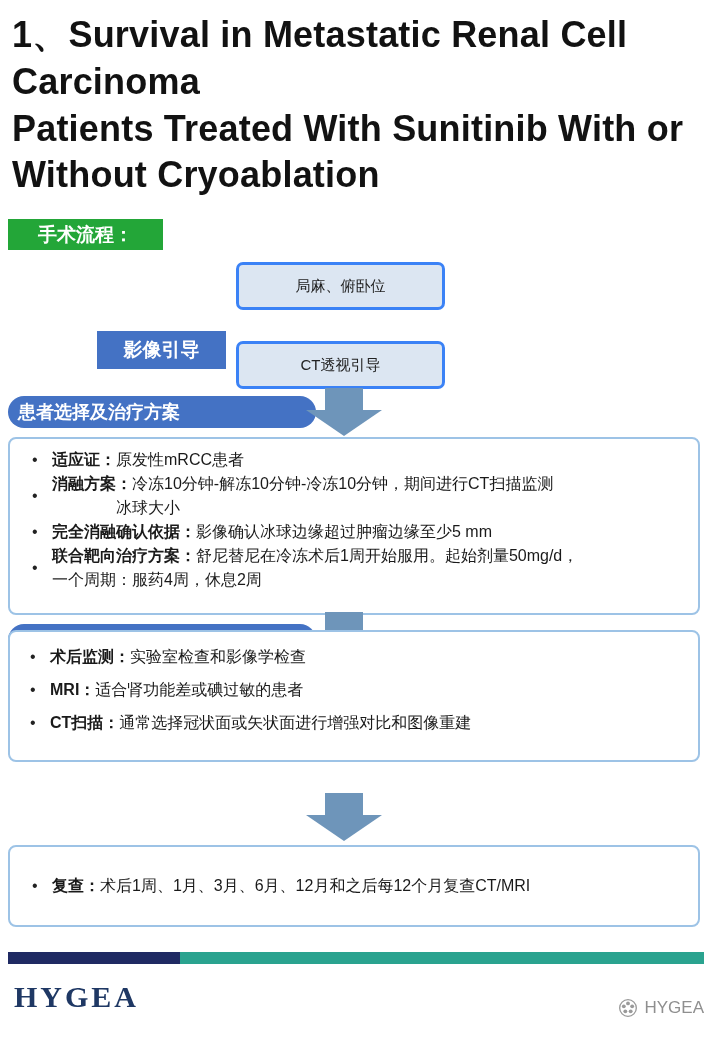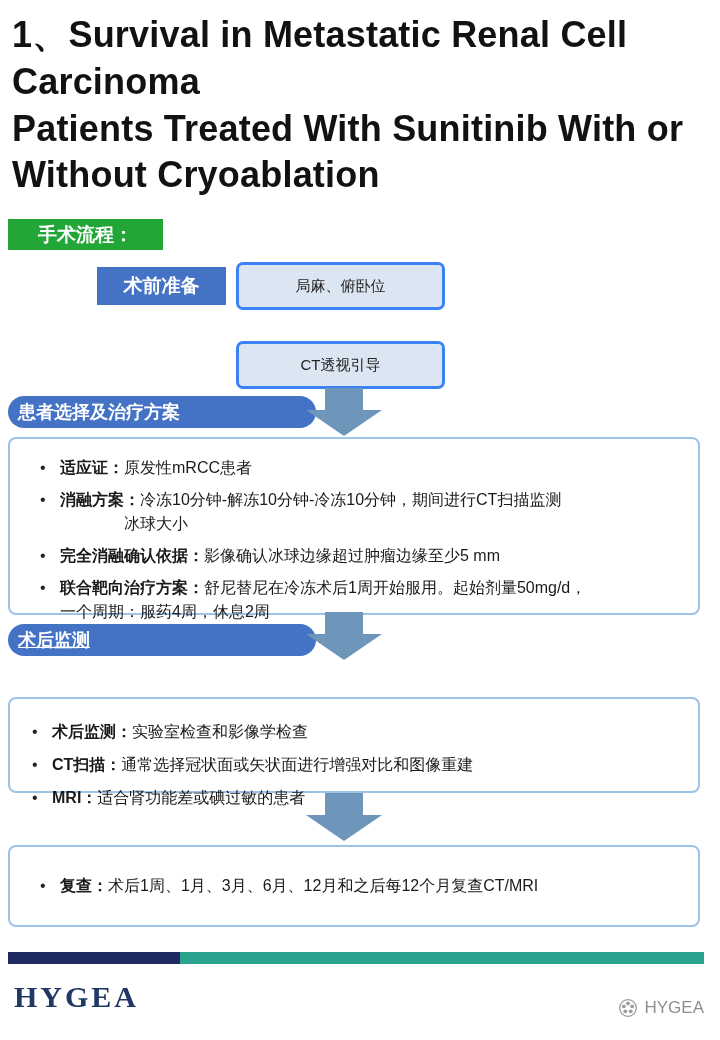--- a/index.html
+++ b/index.html
@@ -62,24 +62,24 @@
     width:0; height:0; margin:0 auto;
     border-left:38px solid transparent; border-right:38px solid transparent;
     border-top:26px solid #6e95ba;
   }
   
   .content-box {
     position:absolute; left:8px; width:692px; background:#ffffff;
     border:2px solid #9dc3e6; border-radius:8px; box-sizing:border-box;
   }
   #box1 { top:437px; height:178px; padding:9px 14px 6px 18px; }
-  #box2 { top:697px; height:96px; padding:13px 14px 6px 10px; }
+  #box2 { top:630px; height:132px; padding:13px 14px 6px 16px; }
   #box3 { top:845px; height:82px; display:flex; align-items:center; padding:0 14px 0 18px; }
   .bullets { list-style:none; margin:0; padding:0; }
-  .bullet { display:flex; margin:8px; }
+  .bullet { display:flex; margin:0;align-items:center; }
   #box2 .bullet { margin-bottom:9px; }
   .bullet::before {
     content:"•"; width:24px; flex:0 0 24px; text-align:left;
     font-size:16px; color:#222222; line-height:1.5; padding-left:4px; box-sizing:border-box;
   }
   .bullet .content { font-size:16px; color:#1a1a1a; line-height:1.5; }
   .bullet .b { font-weight:bold; }
   .bullet .t { white-space:pre-wrap; }
   
   .bar-navy { position:absolute; left:8px;  top:952px; width:172px; height:12px; background:#1f2a63; }
@@ -101,23 +101,23 @@
 
 <div class="slide">
 
   <div class="title">1、Survival in Metastatic Renal Cell Carcinoma
 Patients Treated With Sunitinib With or
 Without Cryoablation</div>
 
 
   <div class="badge-green">手术流程：</div>
 
-  <div class="step-label" id="step1-label">术前准备</div>
   <div class="step-detail" id="step1-detail">局麻、俯卧位</div>
 
+  <div class="step-label" id="step2-label">影像引导</div>
   <div class="step-detail" id="step2-detail">CT透视引导</div>
 
   <div class="section-header" id="sec1-header">患者选择及治疗方案</div>
 
   <div class="arrow" id="arrow1">
     <div class="arrow-stem"></div>
     <div class="arrow-head"></div>
   </div>
 
   <div class="content-box" id="box1">
@@ -145,24 +145,24 @@
     <div class="arrow-stem"></div>
     <div class="arrow-head"></div>
   </div>
 
   <div class="content-box" id="box2">
     <ul class="bullets">
       <li class="bullet">
         <span class="content"><b class="b">术后监测：</b><span class="t">实验室检查和影像学检查</span></span>
       </li>
       <li class="bullet">
-        <span class="content"><b class="b">CT扫描：</b><span class="t">通常选择冠状面或矢状面进行增强对比和图像重建</span></span>
+        <span class="content"><b class="b">MRI：</b><span class="t">适合肾功能差或碘过敏的患者</span></span>
       </li>
       <li class="bullet">
-        <span class="content"><b class="b">MRI：</b><span class="t">适合肾功能差或碘过敏的患者</span></span>
+        <span class="content"><b class="b">CT扫描：</b><span class="t">通常选择冠状面或矢状面进行增强对比和图像重建</span></span>
       </li>
     </ul>
   </div>
 
   <div class="arrow" id="arrow3">
     <div class="arrow-stem"></div>
     <div class="arrow-head"></div>
   </div>
 
   <div class="content-box" id="box3">

